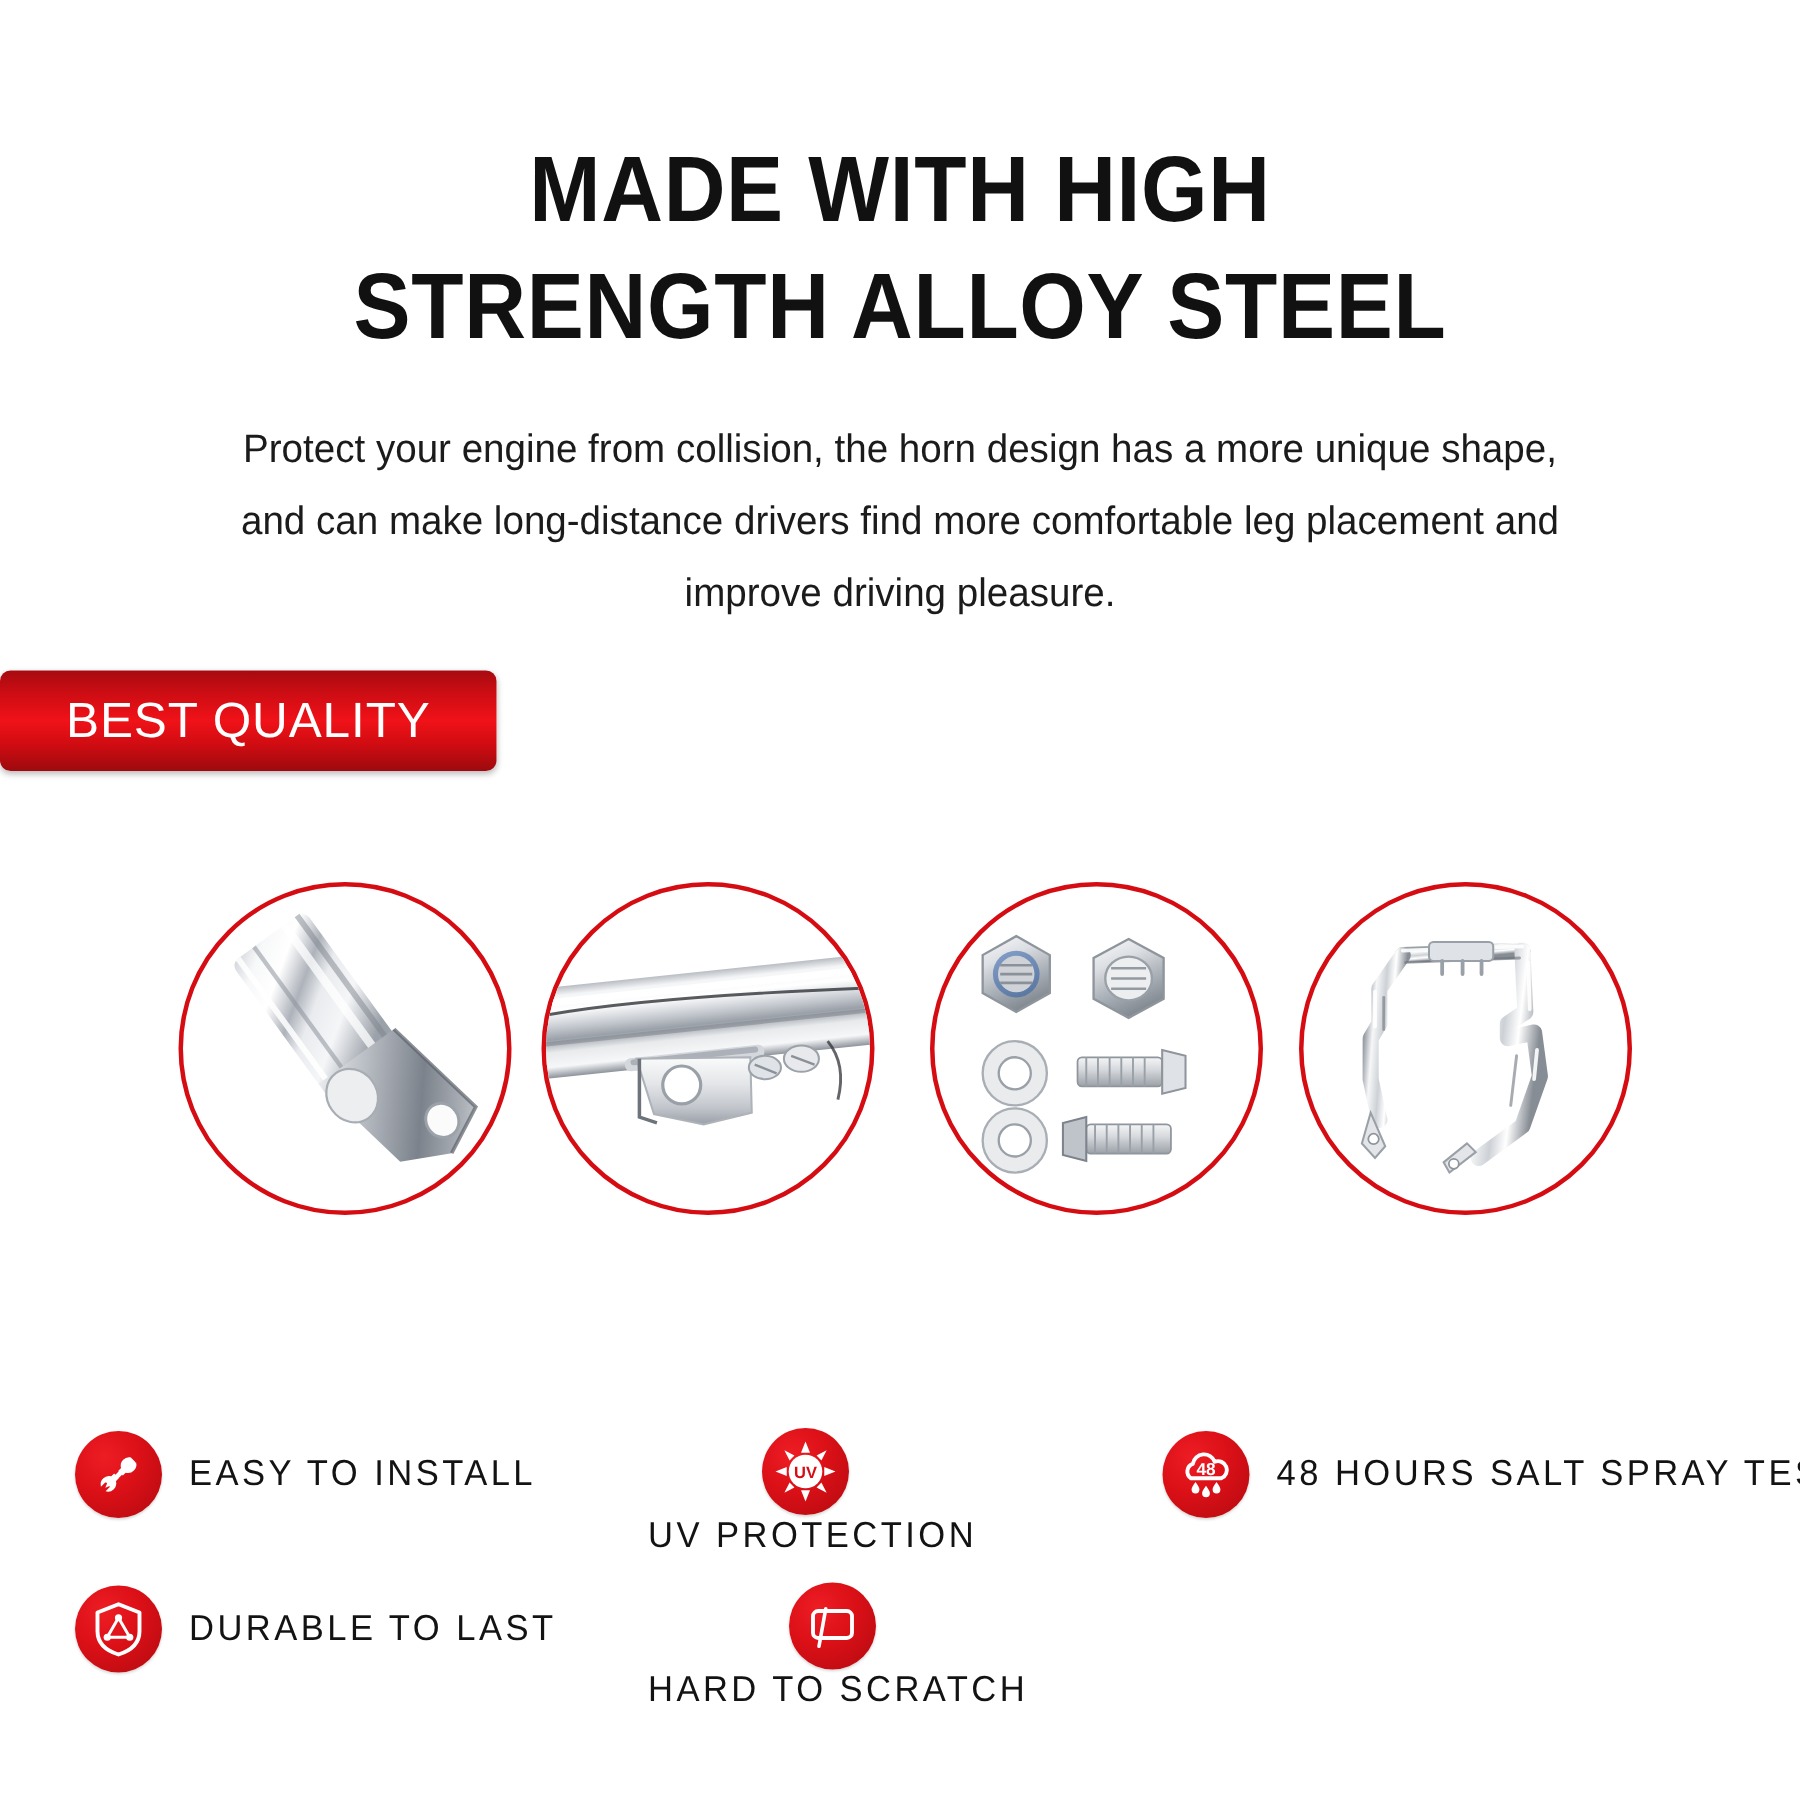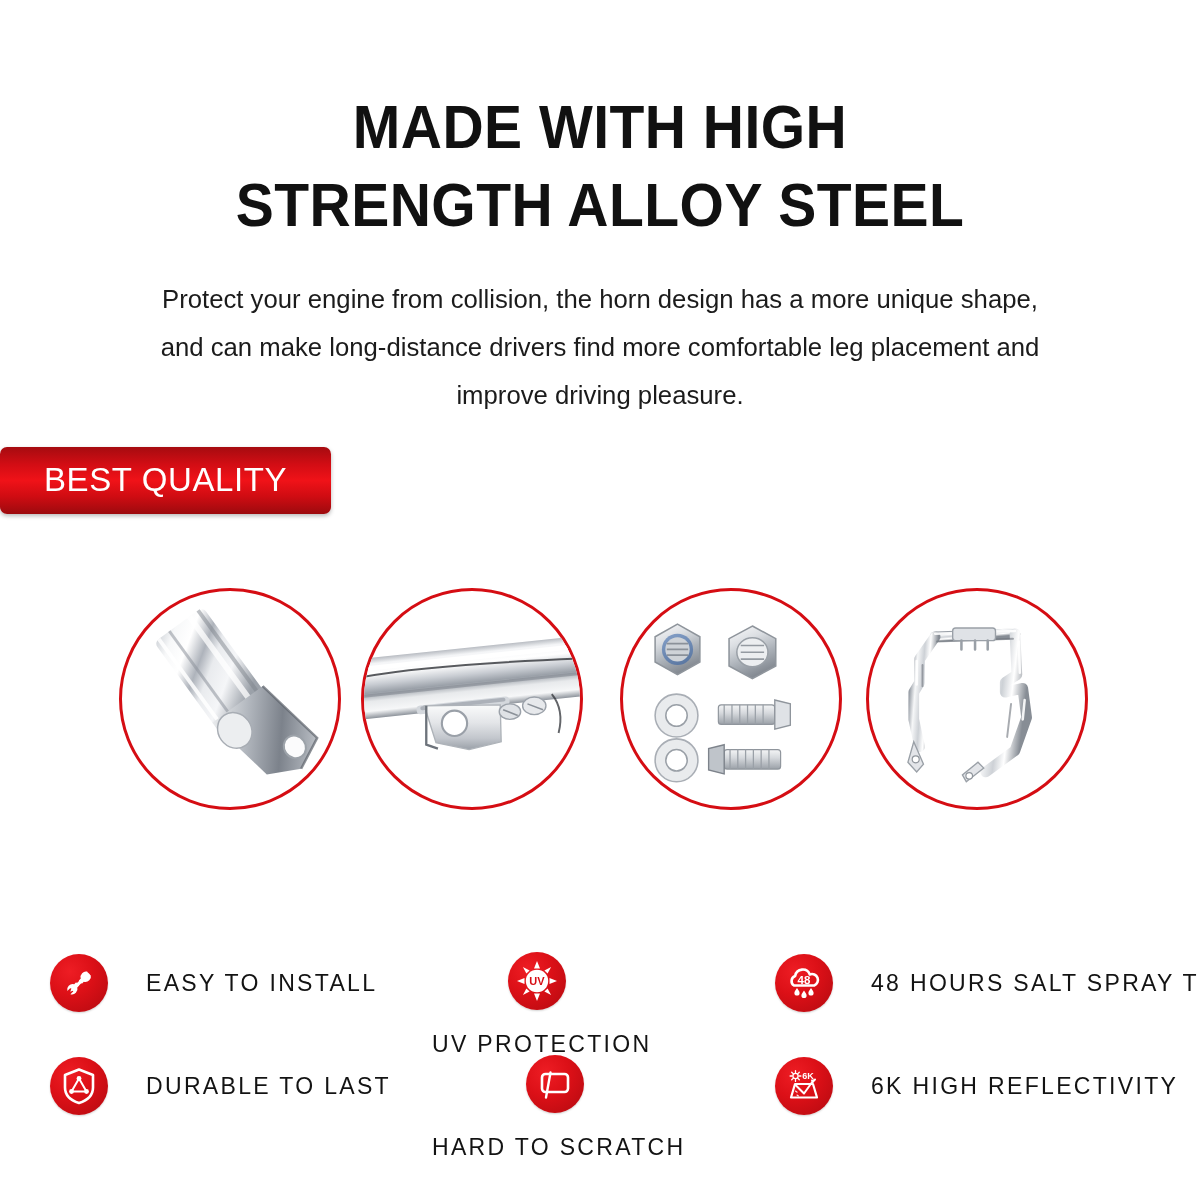--- a/index.html
+++ b/index.html
@@ -111,21 +111,20 @@
     top: 952px;
     left: 0;
     width: 1200px;
     height: 210px;
   }
   .feature {
     position: absolute;
     display: flex;
     align-items: center;
     height: 62px;
-    gap: 20px;
   }
   .feature-icon {
     width: 58px;
     height: 58px;
     border-radius: 50%;
     flex: 0 0 58px;
     background: radial-gradient(circle at 34% 30%, #ee1d24 0%, #dc1017 42%, #b20a10 100%);
     display: flex;
     align-items: center;
     justify-content: center;
@@ -433,40 +432,16 @@
     <div class="feature f-c1 f-r1">
       <span class="feature-icon">
         <svg width="42" height="42" viewBox="0 0 42 42" xmlns="http://www.w3.org/2000/svg">
           <rect x="8" y="11" width="26" height="18" rx="3.5" fill="none" stroke="#ffffff" stroke-width="2.6"></rect>
           <path d="M16.5 9.5 L12 34.5" stroke="#ffffff" stroke-width="2.4" stroke-linecap="round"></path>
         </svg>
       </span>
       <span class="feature-label">HARD  TO  SCRATCH</span>
     </div>
 
-    <div class="feature f-c2 f-r1">
-      <span class="feature-icon">
-        <svg width="42" height="42" viewBox="0 0 42 42" xmlns="http://www.w3.org/2000/svg">
-
-          <g stroke="#ffffff" stroke-width="1.3" stroke-linecap="round">
-            <circle cx="12.5" cy="11" r="2.6" fill="none"></circle>
-            <path d="M12.5 5.6 v2 M12.5 14.4 v2 M7.1 11 h2 M15.9 11 h2
-                     M8.7 7.2 l1.4 1.4 M16.3 14.8 l-1.4-1.4
-                     M16.3 7.2 l-1.4 1.4 M8.7 14.8 l1.4-1.4"></path>
-          </g>
-
-          <text x="25" y="13.5" text-anchor="middle" font-family="Liberation Sans, sans-serif" font-size="9" font-weight="700" fill="#ffffff">6K</text>
-
-          <path d="M12 19 L30 19 L34 32.5 L8 32.5 Z" fill="none" stroke="#ffffff" stroke-width="2.2" stroke-linejoin="round"></path>
-
-          <path d="M13 20.5 L21 28.5 L28.5 18 L32 14.5" fill="none" stroke="#ffffff" stroke-width="2" stroke-linecap="round" stroke-linejoin="round"></path>
-          <path d="M32.4 14.2 l-4.6 .6 l1.6 4.2 z" fill="#ffffff"></path>
-          <g stroke="#ffffff" stroke-width="1.1" stroke-linecap="round" opacity="0.9">
-            <path d="M12.5 26 l1.6 1.2 M14 30 l1.4 1"></path>
-          </g>
-        </svg>
-      </span>
-      <span class="feature-label">6K  HIGH  REFLECTIVITY</span>
-    </div>
 
   </div>
 
 </div>
 
 </body></html>

